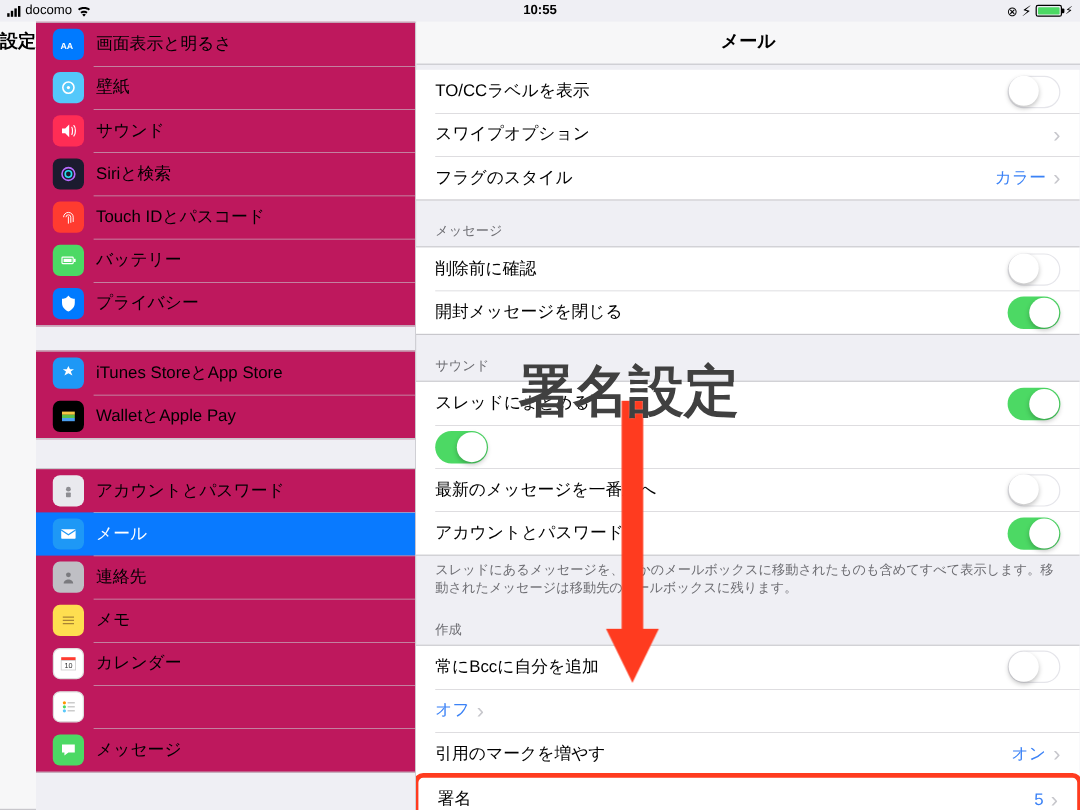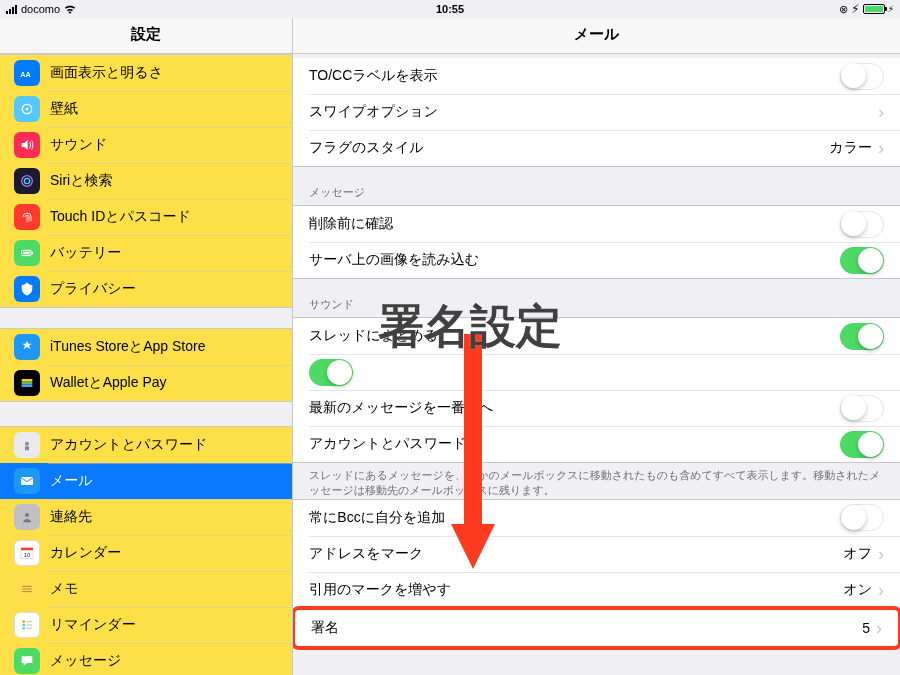--- a/index.html
+++ b/index.html
@@ -11,49 +11,49 @@
 .status-right { flex: 1; display: flex; justify-content: flex-end; align-items: center; gap: 3px; }
 .signal-bars { display: inline-flex; align-items: flex-end; gap: 1px; }
 .signal-bars span { width: 2px; background: #000; }
 .signal-bars span:nth-child(1){height:3px}.signal-bars span:nth-child(2){height:5px}.signal-bars span:nth-child(3){height:7px}.signal-bars span:nth-child(4){height:9px}
 .wifi-ic { width: 12px; height: 9px; }
 .batt { width: 22px; height: 10px; border: 1px solid #000; border-radius: 2px; position: relative; }
 .batt::after { content: ""; position: absolute; right: -3px; top: 2px; width: 2px; height: 4px; background: #000; border-radius: 0 1px 1px 0;}
 .batt-fill { position: absolute; inset: 1px; background: #4cd964; border-radius: 1px; }
 
 .container { display: flex; height: 100%; padding-top: 18px; }
-.sidebar { width: 293px; background: #efeff4; border-right: 1px solid #c8c7cc; display: flex; flex-direction: column; }
+.sidebar { width: 347px; background: #efeff4; border-right: 1px solid #c8c7cc; display: flex; flex-direction: row; }
 .detail { flex: 1; background: #efeff4; display: flex; flex-direction: column; position: relative; }
 
 .pane-title { text-align: center; font-size: 15px; font-weight: 600; padding: 7px 0 9px; }
 
 .sidebar .pane-title { border-bottom: 1px solid #c8c7cc; background: #f7f7f8; }
 .detail .pane-title { border-bottom: 1px solid #c8c7cc; background: #f7f7f8; }
 
-.group { background: #fde047; border-top: 1px solid #c8c7cc; border-bottom: 1px solid #c8c7cc; }
+.group { background: #be185d; border-top: 1px solid #c8c7cc; border-bottom: 1px solid #c8c7cc; }
 .group + .group { margin-top: 20px; }
 
 .row { display: flex; align-items: center; height: 36px; padding: 0 14px; position: relative; }
 .row + .row::before { content: ""; position: absolute; left: 48px; right: 0; top: 0; height: 1px; background: #c8c7cc; transform: scaleY(0.5); transform-origin: top; }
 .row.selected { background: #097aff; color: #fff; }
 .row.selected .label { color: #fff; }
 .row .ic { width: 26px; height: 26px; border-radius: 6px; margin-right: 10px; display: flex; align-items: center; justify-content: center; flex-shrink: 0; }
 .row .ic svg { width: 16px; height: 16px; fill: #fff; }
 .row .label { font-size: 14px; color: #000; flex: 1; }
 
 .scroll { overflow-y: auto; flex: 1; }
 
 .detail-group { background: #fff; border-top: 1px solid #c8c7cc; border-bottom: 1px solid #c8c7cc; margin-bottom: 0; }
 .section-header { font-size: 11px; color: #6d6d72; padding: 18px 16px 5px; }
 .section-footer { font-size: 11px; color: #6d6d72; padding: 5px 16px 0; line-height: 1.4; }
 
 .drow { display: flex; align-items: center; height: 36px; padding: 0 16px; position: relative; }
 .drow + .drow::before { content: ""; position: absolute; left: 16px; right: 0; top: 0; height: 1px; background: #c8c7cc; transform: scaleY(0.5); transform-origin: top; }
 .drow .dlabel { font-size: 14px; color: #000; flex: 1; }
-.drow .dvalue { font-size: 14px; color: #000000; margin-right: 6px; }
+.drow .dvalue { font-size: 14px; color: #3b82f6; margin-right: 6px; }
 .drow .chev { color: #c7c7cc; font-size: 18px; line-height: 1; }
 
 .toggle { width: 44px; height: 27px; border-radius: 14px; position: relative; transition: background .2s; }
 .toggle::after { content: ""; position: absolute; width: 25px; height: 25px; border-radius: 50%; background: #fff; top: 1px; box-shadow: 0 2px 4px rgba(0,0,0,.25); transition: transform .2s; }
 .toggle.on { background: #4cd964; }
 .toggle.on::after { transform: translateX(18px); left: 0; }
 .toggle.off { background: #fff; border: 1.5px solid #e5e5ea; }
 .toggle.off::after { left: -0.5px; top: -0.5px; }
 
 .highlight-box { border: 4px solid #ff3b1f; border-radius: 8px; margin: -2px -2px; }
@@ -200,51 +200,50 @@
           <div class="row">
             <span class="ic" style="background: rgb(191, 191, 196);">
               <svg viewBox="0 0 24 24">
                 <circle cx="12" cy="9" r="3" fill="#7a7a7e"></circle>
                 <path d="M6 20c0-3 3-5 6-5s6 2 6 5" fill="#7a7a7e"></path>
               </svg>
             </span>
             <span class="label">連絡先</span>
           </div>
           <div class="row">
+            <span class="ic" style="background: rgb(254, 222, 80);">
+              <svg viewBox="0 0 24 24">
+                <line x1="5" y1="8" x2="19" y2="8" stroke="#a88434" stroke-width="1.5"></line>
+                <line x1="5" y1="12" x2="19" y2="12" stroke="#a88434" stroke-width="1.5"></line>
+                <line x1="5" y1="16" x2="19" y2="16" stroke="#a88434" stroke-width="1.5"></line>
+              </svg>
+            </span>
+            <span class="label">メモ</span>
+          </div>
+          <div class="row">
             <span class="ic" style="background: rgb(255, 255, 255); border: 0.5px solid rgb(221, 221, 221);">
               <svg viewBox="0 0 24 24">
                 <rect x="3" y="4" width="18" height="4" fill="#ff3b30"></rect>
                 <rect x="3" y="8" width="18" height="12" fill="#fff" stroke="#ccc"></rect>
                 <text x="7" y="18" font-size="9" fill="#333">10</text>
               </svg>
             </span>
             <span class="label">カレンダー</span>
-          </div>
-          <div class="row">
-            <span class="ic" style="background: rgb(254, 222, 80);">
-              <svg viewBox="0 0 24 24">
-                <line x1="5" y1="8" x2="19" y2="8" stroke="#a88434" stroke-width="1.5"></line>
-                <line x1="5" y1="12" x2="19" y2="12" stroke="#a88434" stroke-width="1.5"></line>
-                <line x1="5" y1="16" x2="19" y2="16" stroke="#a88434" stroke-width="1.5"></line>
-              </svg>
-            </span>
-            <span class="label">メモ</span>
           </div>
           <div class="row">
             <span class="ic" style="background: rgb(255, 255, 255); border: 0.5px solid rgb(221, 221, 221);">
               <svg viewBox="0 0 24 24">
                 <circle cx="7" cy="7" r="2" fill="#ff9500"></circle>
                 <circle cx="7" cy="12" r="2" fill="#4cd964"></circle>
                 <circle cx="7" cy="17" r="2" fill="#5ac8fa"></circle>
                 <line x1="11" y1="7" x2="20" y2="7" stroke="#ccc" stroke-width="2"></line>
                 <line x1="11" y1="12" x2="20" y2="12" stroke="#ccc" stroke-width="2"></line>
                 <line x1="11" y1="17" x2="20" y2="17" stroke="#ccc" stroke-width="2"></line>
               </svg>
             </span>
-            <span class="label">リマインダー</span>
           </div>
           <div class="row">
             <span class="ic" style="background: rgb(76, 217, 100);">
               <svg viewBox="0 0 24 24">
                 <path d="M4 5h16v10H12l-5 4v-4H4z" fill="#fff"></path>
               </svg>
             </span>
             <span class="label">メッセージ</span>
           </div>
         </div>
@@ -269,21 +268,21 @@
             <span class="chev">›</span>
           </div>
         </div>
         <div class="section-header">メッセージ</div>
         <div class="detail-group">
           <div class="drow">
             <span class="dlabel">削除前に確認</span>
             <span class="toggle off"></span>
           </div>
           <div class="drow">
-            <span class="dlabel">サーバ上の画像を読み込む</span>
+            <span class="dlabel">開封メッセージを閉じる</span>
             <span class="toggle on"></span>
           </div>
         </div>
         <div class="section-header">サウンド</div>
         <div class="detail-group">
           <div class="drow">
             <span class="dlabel">スレッドにまとめる</span>
             <span class="toggle on"></span>
           </div>
           <div class="drow">
@@ -292,27 +291,27 @@
           <div class="drow">
             <span class="dlabel">最新のメッセージを一番上へ</span>
             <span class="toggle off"></span>
           </div>
           <div class="drow">
             <span class="dlabel">アカウントとパスワード</span>
             <span class="toggle on"></span>
           </div>
         </div>
         <div class="section-footer">スレッドにあるメッセージを、ほかのメールボックスに移動されたものも含めてすべて表示します。移動されたメッセージは移動先のメールボックスに残ります。</div>
+        <div class="section-header">作成</div>
         <div class="detail-group">
           <div class="drow">
             <span class="dlabel">常にBccに自分を追加</span>
             <span class="toggle off"></span>
           </div>
           <div class="drow">
-            <span class="dlabel">アドレスをマーク</span>
             <span class="dvalue">オフ</span>
             <span class="chev">›</span>
           </div>
           <div class="drow">
             <span class="dlabel">引用のマークを増やす</span>
             <span class="dvalue">オン</span>
             <span class="chev">›</span>
           </div>
           <div class="highlight-box">
             <div class="drow">

